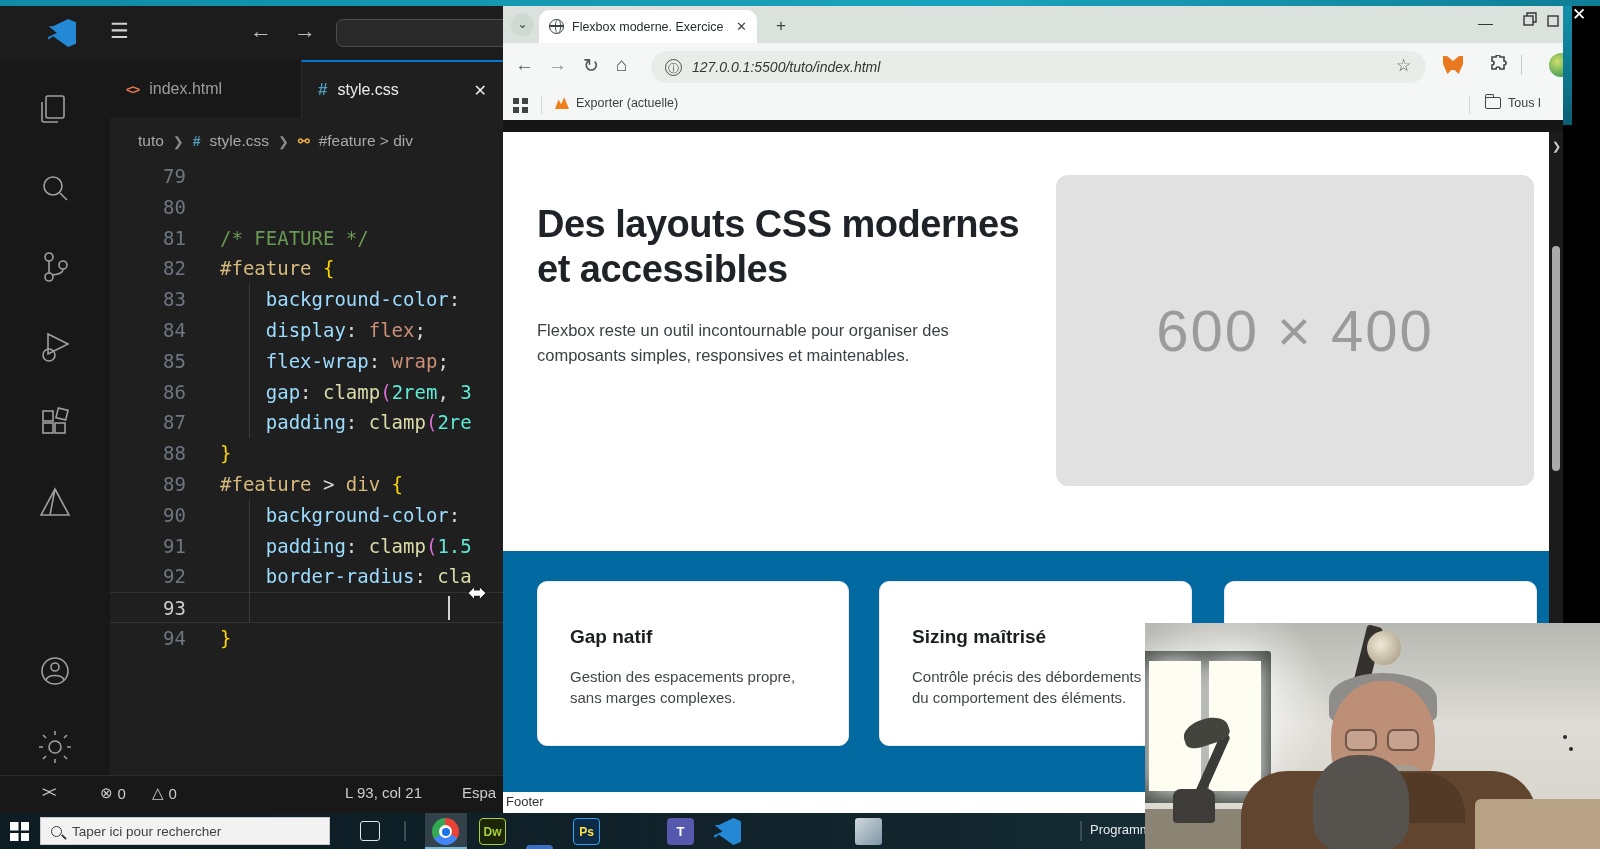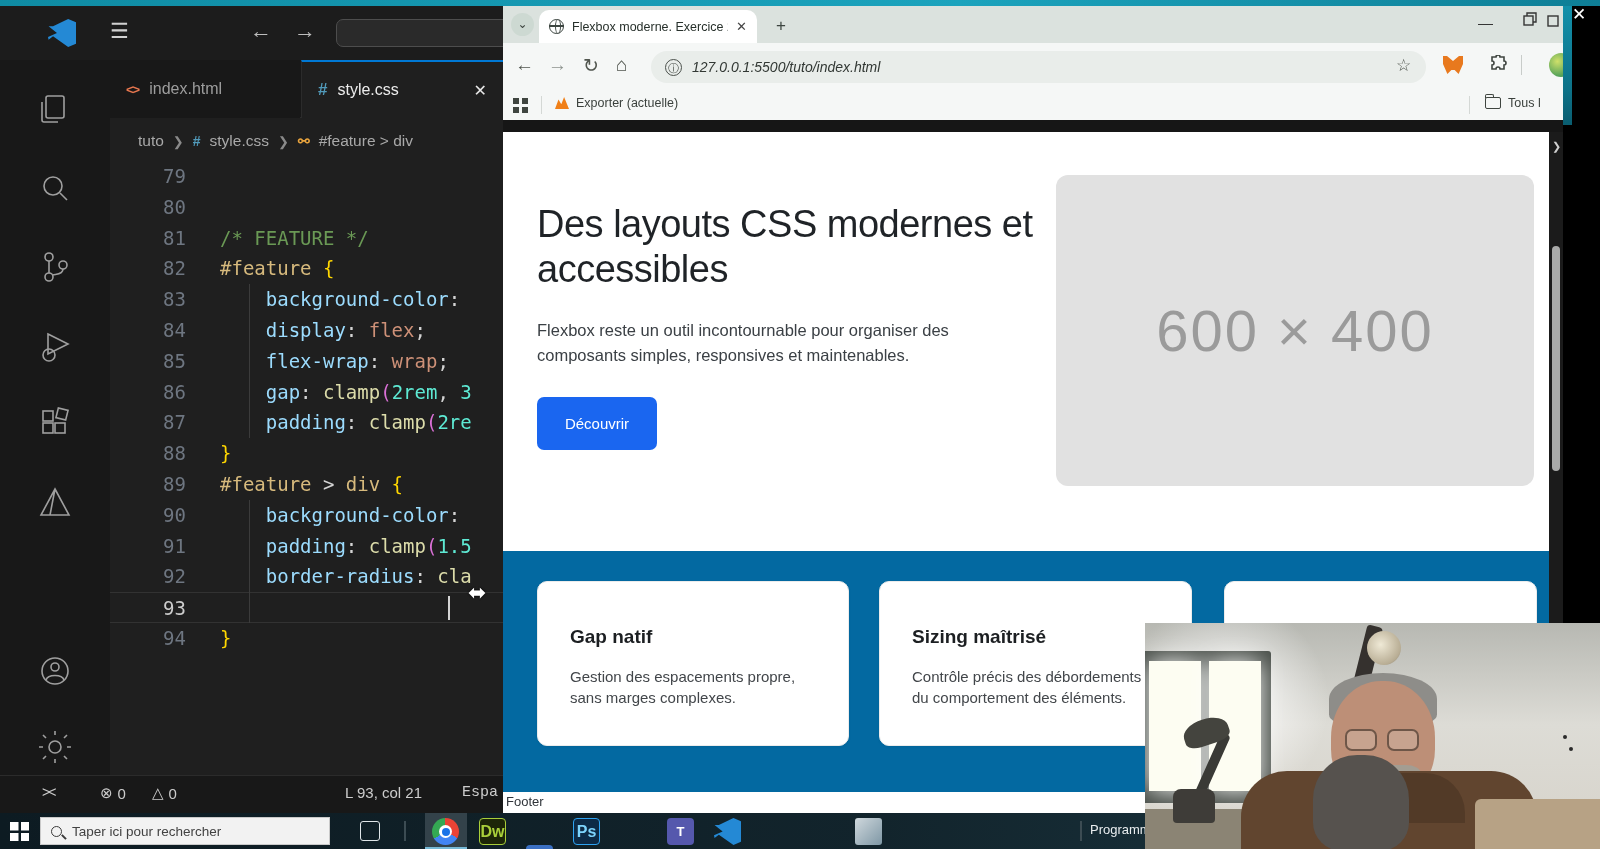--- a/index.html
+++ b/index.html
@@ -89,21 +89,21 @@
     linear-gradient(#3f4540,#3f4540) 0 9px/6px 6px no-repeat, linear-gradient(#3f4540,#3f4540) 9px 9px/6px 6px no-repeat;}
   .bm-sep { position:absolute; left:38px; top:5px; width:1px; height:18px; background:#d4d8d5;}
   .bm-item { position:absolute; top:5px; display:flex; align-items:center; gap:7px; font-size:12.5px; color:#3a403c; cursor:pointer; white-space:nowrap;}
   .bm-fav { width:14px; height:12px; background:#f08019; clip-path:polygon(0 100%,25% 20%,45% 60%,65% 0,100% 100%);}
   .folder-ic { width:16px; height:12px; border:1.5px solid #3f4540; border-radius:2px; position:relative;}
   .folder-ic:before { content:""; position:absolute; left:-1px; top:-4px; width:7px; height:3px; border:1.5px solid #3f4540; border-bottom:none; border-radius:2px 2px 0 0;}
   .br-darkstrip { position:absolute; left:0; top:114px; width:1060px; height:12px; background:#161616;}
   .br-page { position:absolute; left:0; top:126px; width:1060px; height:681px; background:#ffffff; overflow:hidden;}
 
   
-  .pg-heading { position:absolute; left:34px; top:70px; width:500px; font-size:38px; line-height:45px; font-weight:normal; color:#1f2327; letter-spacing:-.5px;}
+  .pg-heading { position:absolute; left:34px; top:70px; width:500px; font-size:38px; line-height:45px; font-weight:bold; color:#1f2327; letter-spacing:-.5px;}
   .pg-par { position:absolute; left:34px; top:186px; width:450px; font-size:16.5px; line-height:25px; color:#3b4045;}
   .pg-btn { position:absolute; left:34px; top:265px; width:120px; height:53px; background:#1a66f0; border:none; border-radius:7px;
     color:#fff; font-size:15px; cursor:pointer;}
   .pg-img { position:absolute; left:553px; top:43px; width:478px; height:311px; background:#e1e1e1; border-radius:12px;
     display:flex; align-items:center; justify-content:center; color:#9b9b9b; font-size:58px; letter-spacing:2px;}
   .pg-section { position:absolute; left:0; top:419px; width:1060px; height:241px; background:#0369a1;}
   .pg-card { position:absolute; top:30px; height:165px; background:#fff; border:1px solid #ececec; border-radius:10px;
     box-shadow:0 1px 3px rgba(0,0,0,.05); padding:44px 32px 0 32px;}
   .card-title { font-size:19px; font-weight:bold; color:#1c1f22;}
   .card-desc { margin-top:18px; font-size:15px; line-height:21px; color:#42464a; max-width:238px;}
@@ -120,31 +120,31 @@
     background:linear-gradient(#fff,#fff) 0 0/8.5px 8.5px no-repeat, linear-gradient(#fff,#fff) 10.5px 0/8.5px 8.5px no-repeat,
     linear-gradient(#fff,#fff) 0 10.5px/8.5px 8.5px no-repeat, linear-gradient(#fff,#fff) 10.5px 10.5px/8.5px 8.5px no-repeat;}
   .tb-search { position:absolute; left:40px; top:4px; width:290px; height:28px; background:#f2f2f2; border:1px solid #c9c9c9;
     display:flex; align-items:center; gap:10px; padding:0 10px; cursor:text;}
   .loupe { width:11px; height:11px; border:1.8px solid #3a3a3a; border-radius:50%; position:relative; flex:none;}
   .loupe:after { content:""; position:absolute; left:9px; top:9px; width:6px; height:1.8px; background:#3a3a3a; transform:rotate(45deg);}
   .tb-search span { font-size:13.5px; color:#424242;}
   .tb-taskview { position:absolute; left:360px; top:8px; width:20px; height:20px; border:1.6px solid #dfe5e8; border-radius:3px; cursor:pointer;}
   .tb-sep2 { position:absolute; left:404px; top:8px; width:2px; height:20px; background:#3c4c53;}
   .tb-icon { position:absolute; top:5px; width:27px; height:27px; border-radius:4px; cursor:pointer;
-    display:flex; align-items:center; justify-content:center; font-size:16px; font-weight:bold; color:#fff;}
+    display:flex; align-items:center; justify-content:center; font-size:12px; font-weight:bold; color:#fff;}
   .tb-active-bg { position:absolute; left:425px; top:0; width:42px; height:36px; background:#33424a; border-bottom:2px solid #76b9d6;}
   .i-chrome { border-radius:50%; background:conic-gradient(#ea4335 0 33%,#4285f4 33% 66%,#34a853 66% 100%); position:relative;}
   .i-chrome:before { content:""; position:absolute; left:7px; top:7px; width:13px; height:13px; background:#fff; border-radius:50%;}
   .i-chrome:after { content:""; position:absolute; left:9.5px; top:9.5px; width:8px; height:8px; background:#1a73e8; border-radius:50%;}
   .i-dreamweaver { background:#1d2608; border:1.5px solid #a9cf3a; color:#a9cf3a;}
   .i-calculator { background:#3b70c4; position:relative;}
   .i-calculator:before{ content:""; position:absolute; left:5px; top:4px; right:5px; height:6px; background:#dce8f8;}
   .i-calculator:after{ content:""; position:absolute; left:5px; top:13px; width:6px; height:6px; background:#dce8f8;
     box-shadow:11px 0 #dce8f8, 0 8px #dce8f8, 11px 8px #dce8f8;}
-  .i-photoshop { background:#0d2a46; border:1.5px solid #2ea3f2; color:#7dd3fc;}
+  .i-photoshop { background:#0d2a46; border:1.5px solid #2ea3f2; color:#fde047;}
   .i-teams { background:#5558ad; color:#fff; font-size:13px;}
   .i-vscode { background:#2489d5; clip-path:polygon(72% 0,100% 12%,100% 88%,72% 100%,18% 62%,2% 74%,0 64%,32% 50%,2% 26%,18% 26%,72% 0);}
   .i-app { background:linear-gradient(135deg,#cfd8dd,#7e97a5); border-radius:3px;}
   .tb-progsep { position:absolute; left:1080px; top:8px; width:2px; height:20px; background:#3c4c53;}
   .tb-program { position:absolute; left:1090px; top:9px; font-size:13px; color:#e9edef; cursor:pointer;}
 
   
   #webcam { position:absolute; left:1145px; top:623px; width:455px; height:226px; z-index:30; overflow:hidden;
     background:linear-gradient(180deg,#b7b8b2,#dddcd6 45%,#d6d2c9);}
   .wc-glow { position:absolute; left:-30px; top:-20px; width:220px; height:200px;
@@ -275,21 +275,21 @@
       <div class="st-item" style="left:42px; letter-spacing:-2px; font-size:14px;">&gt;&lt;</div>
       <div class="st-item" style="left:100px;">
           <span>⊗</span>
           <span>0</span>
         </div>
       <div class="st-item" style="left:152px;">
           <span>△</span>
           <span>0</span>
         </div>
       <div class="st-item" style="left:345px;">L 93, col 21</div>
-      <div class="st-item" style="left:462px;font-family:Liberation Mono, monospace;">Espa</div>
+      <div class="st-item" style="left:462px;">Espa</div>
     </div>
   </div>
 
   <div class="resize-cursor">⬌</div>
 
   <div id="browser">
     <div class="br-tabstrip">
       <div class="tab-search-chevron">⌄</div>
       <div class="br-tab">
         <div class="globe"></div>
@@ -343,21 +343,20 @@
         <span class="folder-ic"></span>
         <span>Tous l</span>
       </div>
     </div>
 
     <div class="br-darkstrip"></div>
 
     <div class="br-page">
       <h1 class="pg-heading">Des layouts CSS modernes et accessibles</h1>
       <p class="pg-par">Flexbox reste un outil incontournable pour organiser des composants simples, responsives et maintenables.</p>
-      <button class="pg-btn">Découvrir</button>
       <div class="pg-img">600 × 400</div>
       <div class="pg-section">
         <div id="feature-cards">
             <div class="pg-card" style="left: 34px; width: 312px;">
               <div class="card-title">Gap natif</div>
               <div class="card-desc">Gestion des espacements propre, sans marges complexes.</div>
             </div>
             <div class="pg-card" style="left: 376px; width: 313px;">
               <div class="card-title">Sizing maîtrisé</div>
               <div class="card-desc">Contrôle précis des débordements du comportement des éléments.</div>

